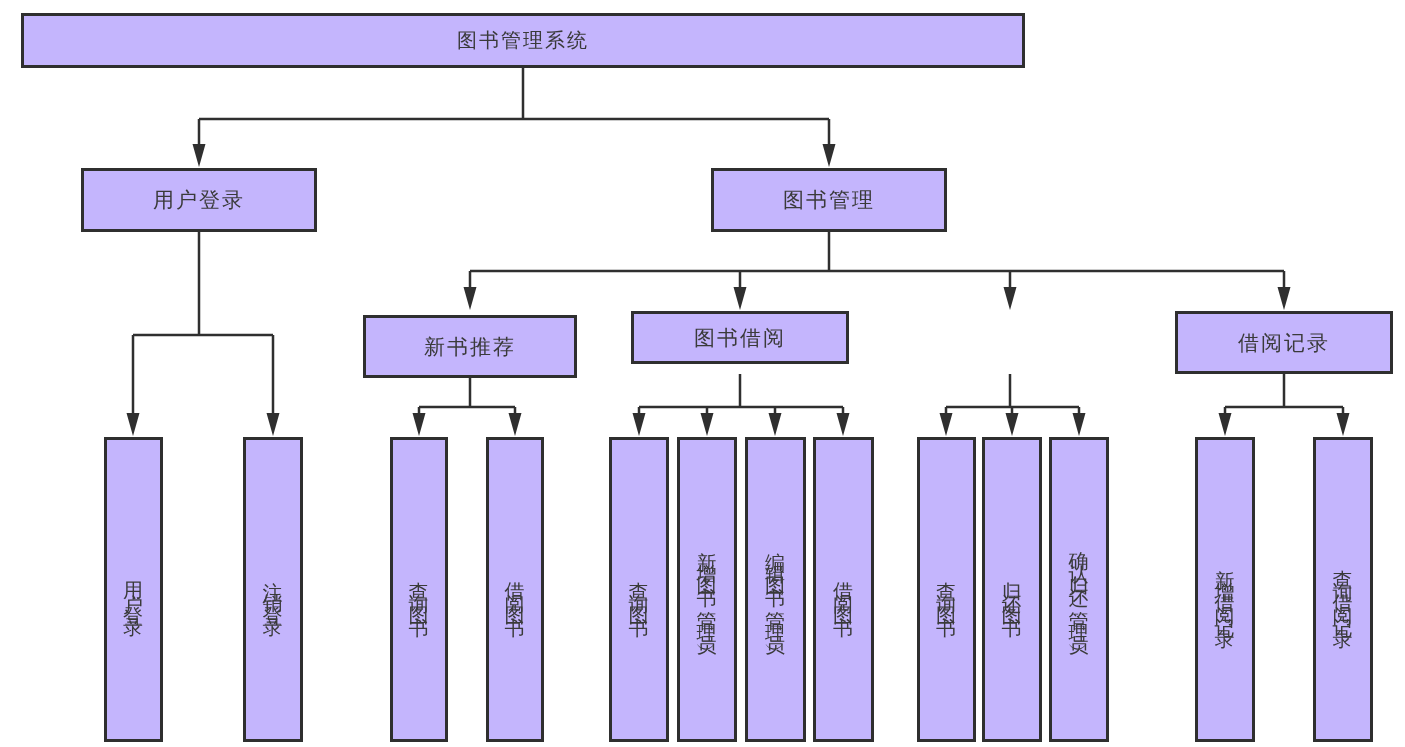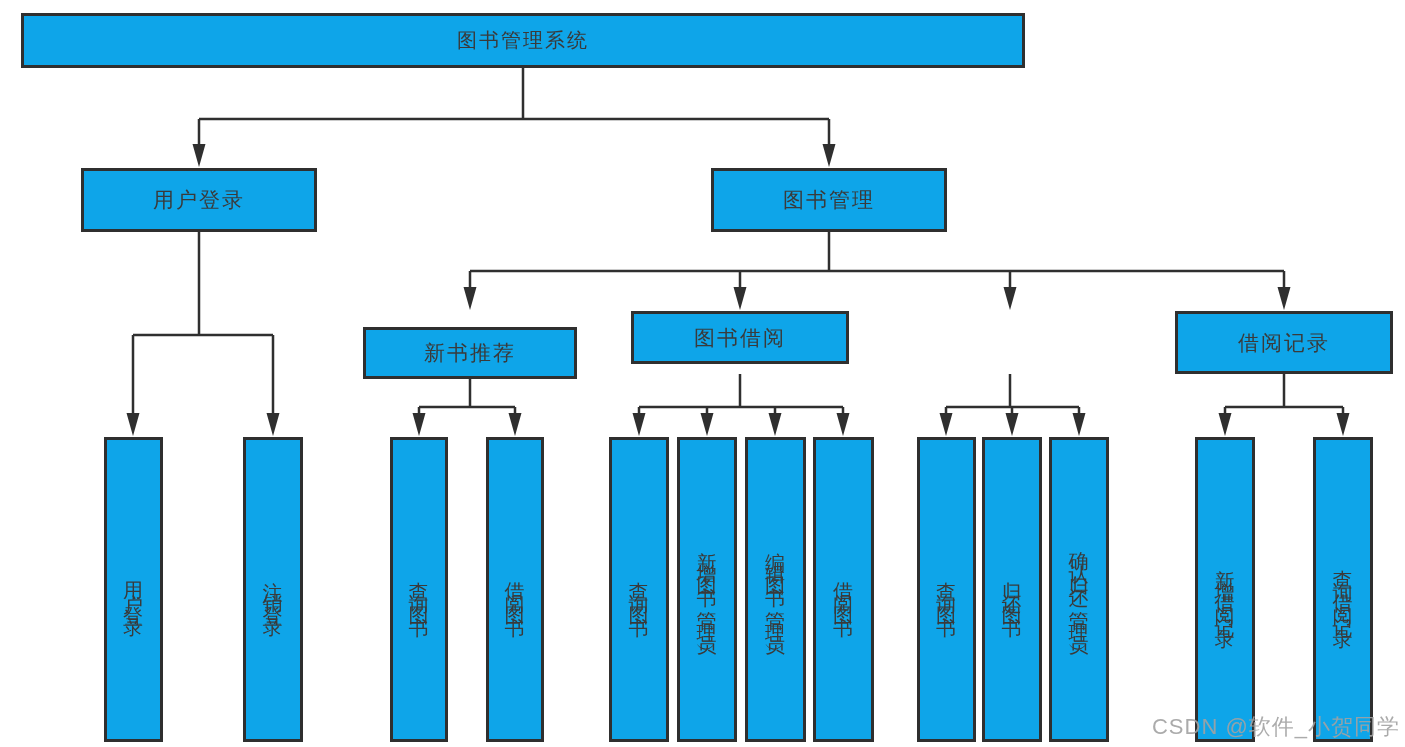--- a/index.html
+++ b/index.html
@@ -19,21 +19,21 @@
     position: absolute;
     left: 0;
     top: 0;
     width: 1405px;
     height: 747px;
     pointer-events: none;
   }
   .node {
     position: absolute;
     box-sizing: border-box;
-    background: #0ea5e9;
+    background: #c4b5fd;
     border: 3px solid #2f2f2f;
     display: flex;
     align-items: center;
     justify-content: center;
     color: #3a3a3a;
   }
   .hbox {
     font-size: 21px;
     letter-spacing: 2px;
     white-space: nowrap;
@@ -102,21 +102,21 @@
     <span>图书管理系统</span>
   </div>
 
   <div class="node hbox" style="left:81px; top:168px; width:236px; height:64px;">
     <span>用户登录</span>
   </div>
   <div class="node hbox" style="left:711px; top:168px; width:236px; height:64px;">
     <span>图书管理</span>
   </div>
 
-  <div class="node hbox" style="left:363px; top:327px; width:214px; height:52px;">
+  <div class="node hbox" style="left:363px; top:315px; width:214px; height:63px;">
     <span>新书推荐</span>
   </div>
   <div class="node hbox" style="left:631px; top:311px; width:218px; height:53px;">
     <span>图书借阅</span>
   </div>
   <div class="node hbox" style="left:1175px; top:311px; width:218px; height:63px;">
     <span>借阅记录</span>
   </div>
 
   <div class="node vbox" style="left:104px; top:437px; width:59px; height:305px;">
@@ -156,15 +156,14 @@
     <span>确认归还（管理员）</span>
   </div>
 
   <div class="node vbox" style="left:1195px; top:437px; width:60px; height:305px;">
     <span>新增借阅记录</span>
   </div>
   <div class="node vbox" style="left:1313px; top:437px; width:60px; height:305px;">
     <span>查询借阅记录</span>
   </div>
 
-  <div class="watermark">CSDN @软件_小贺同学</div>
 
 </div>
 
 </body></html>

